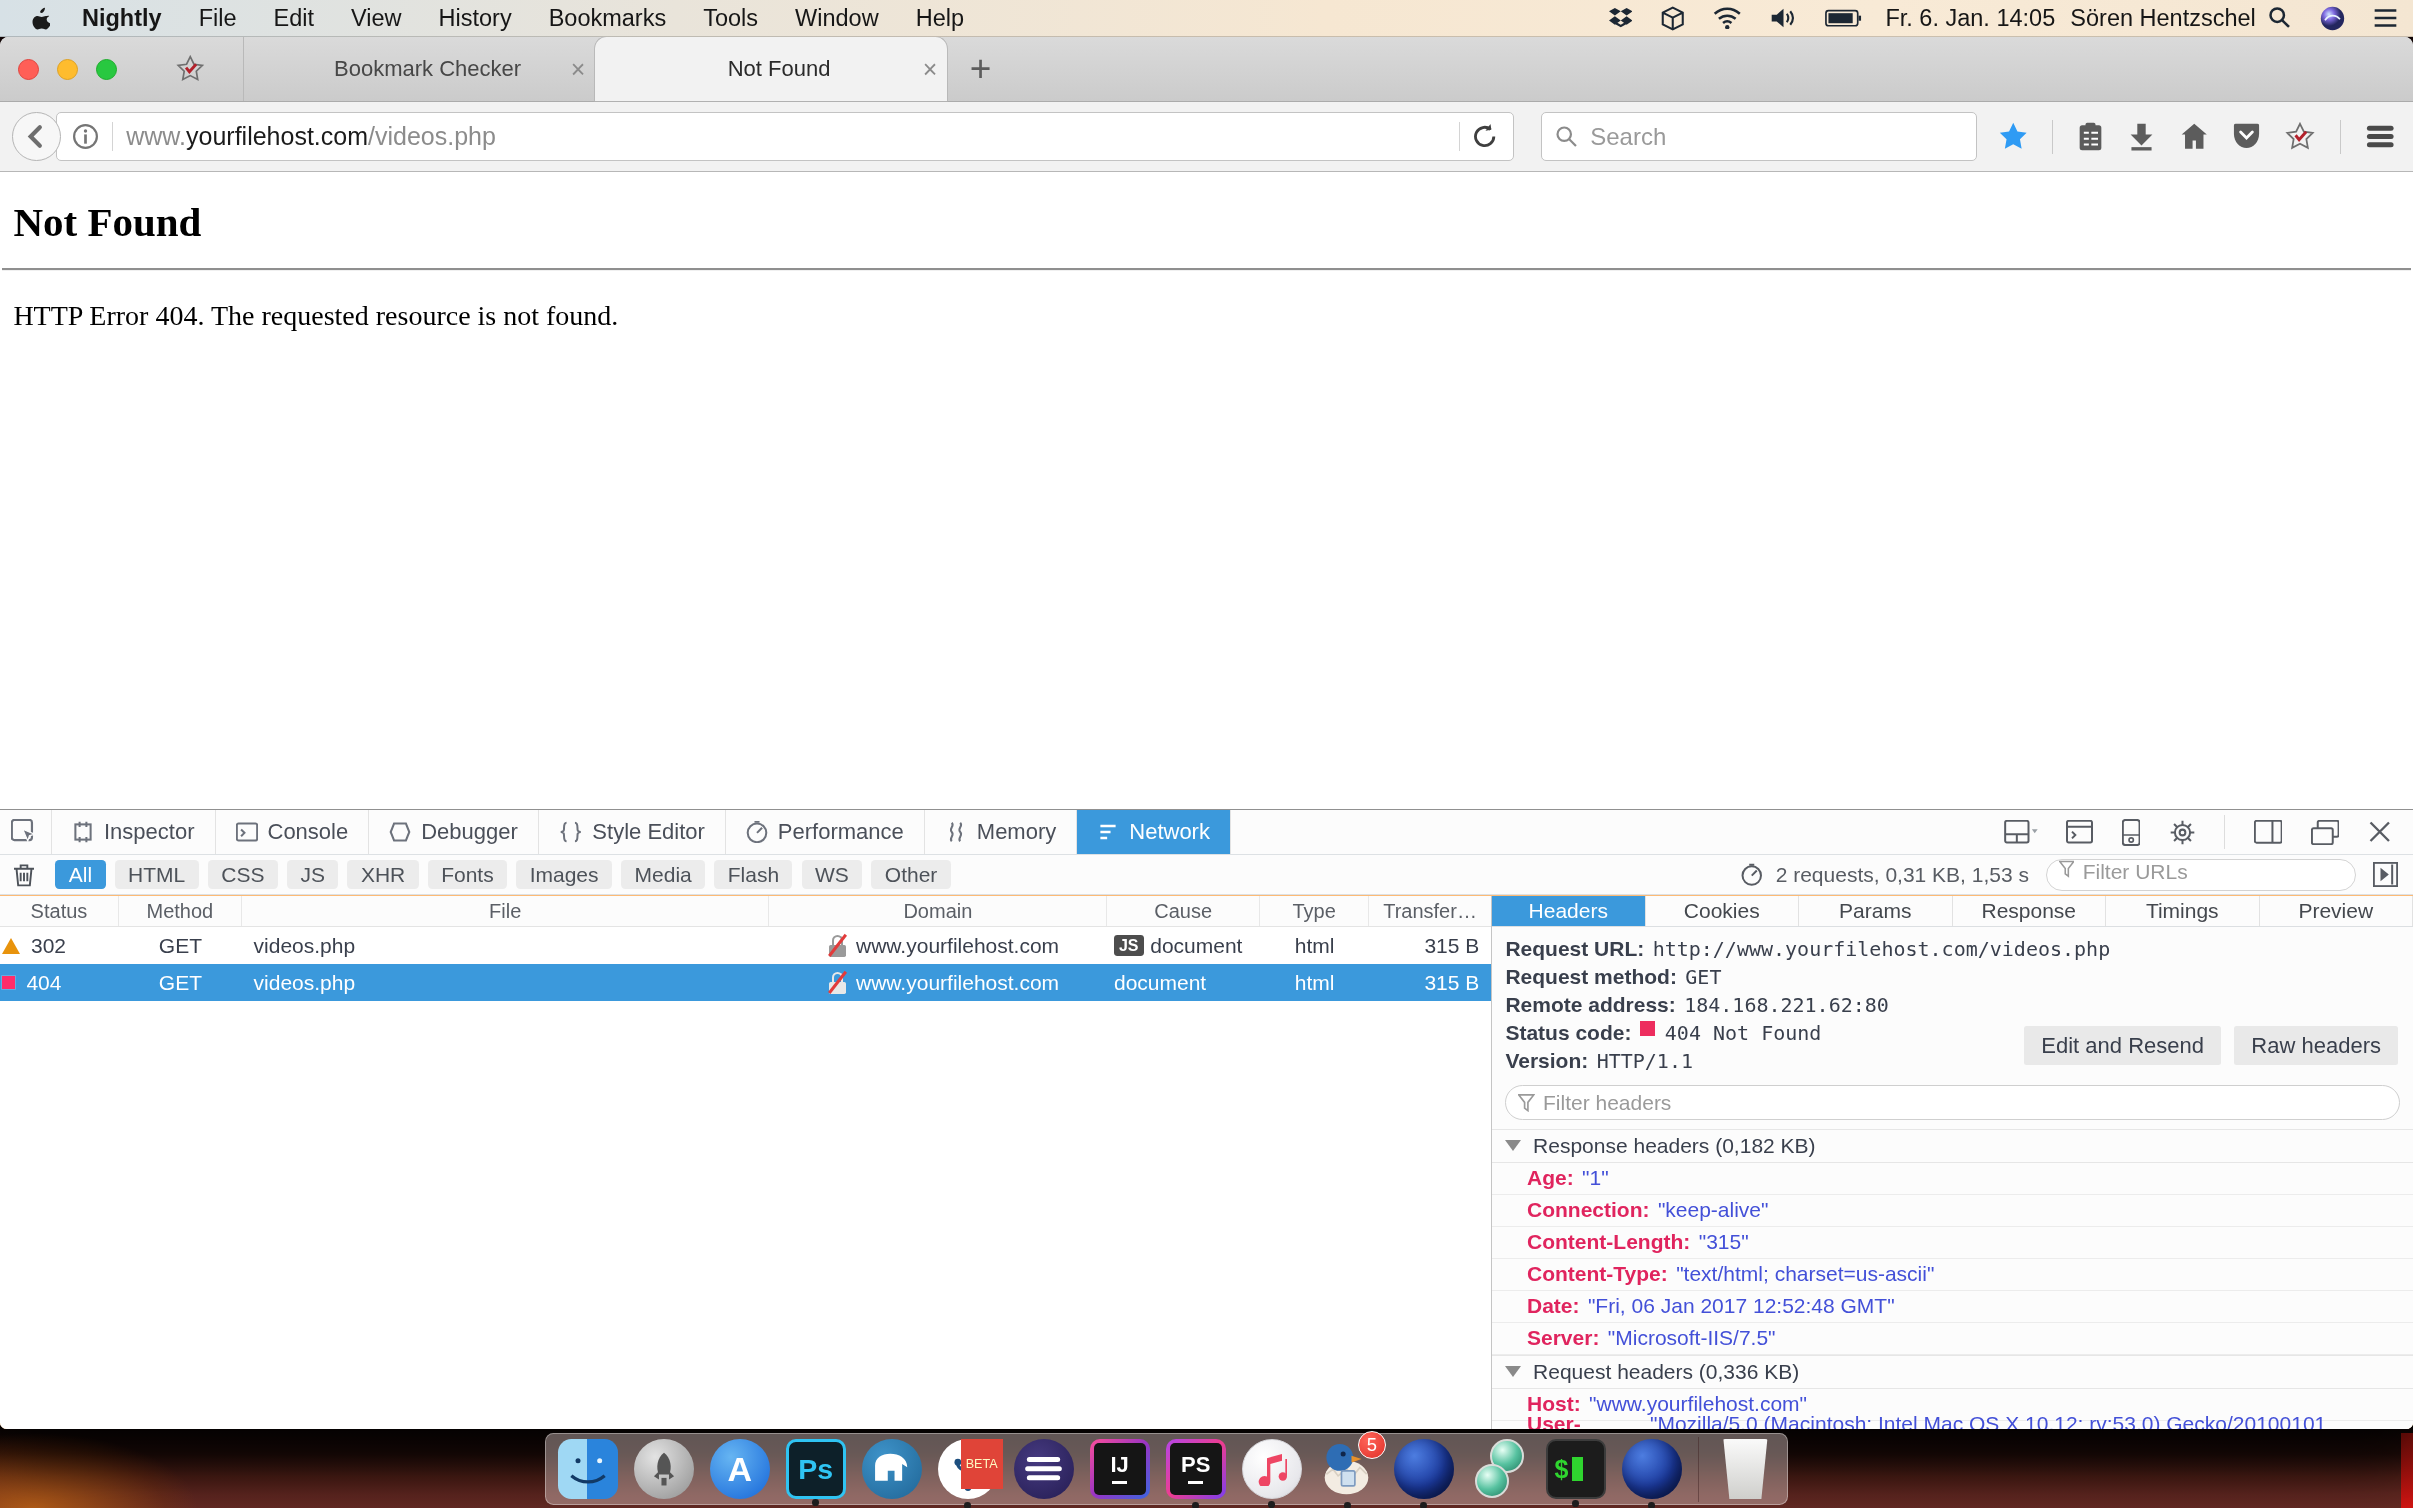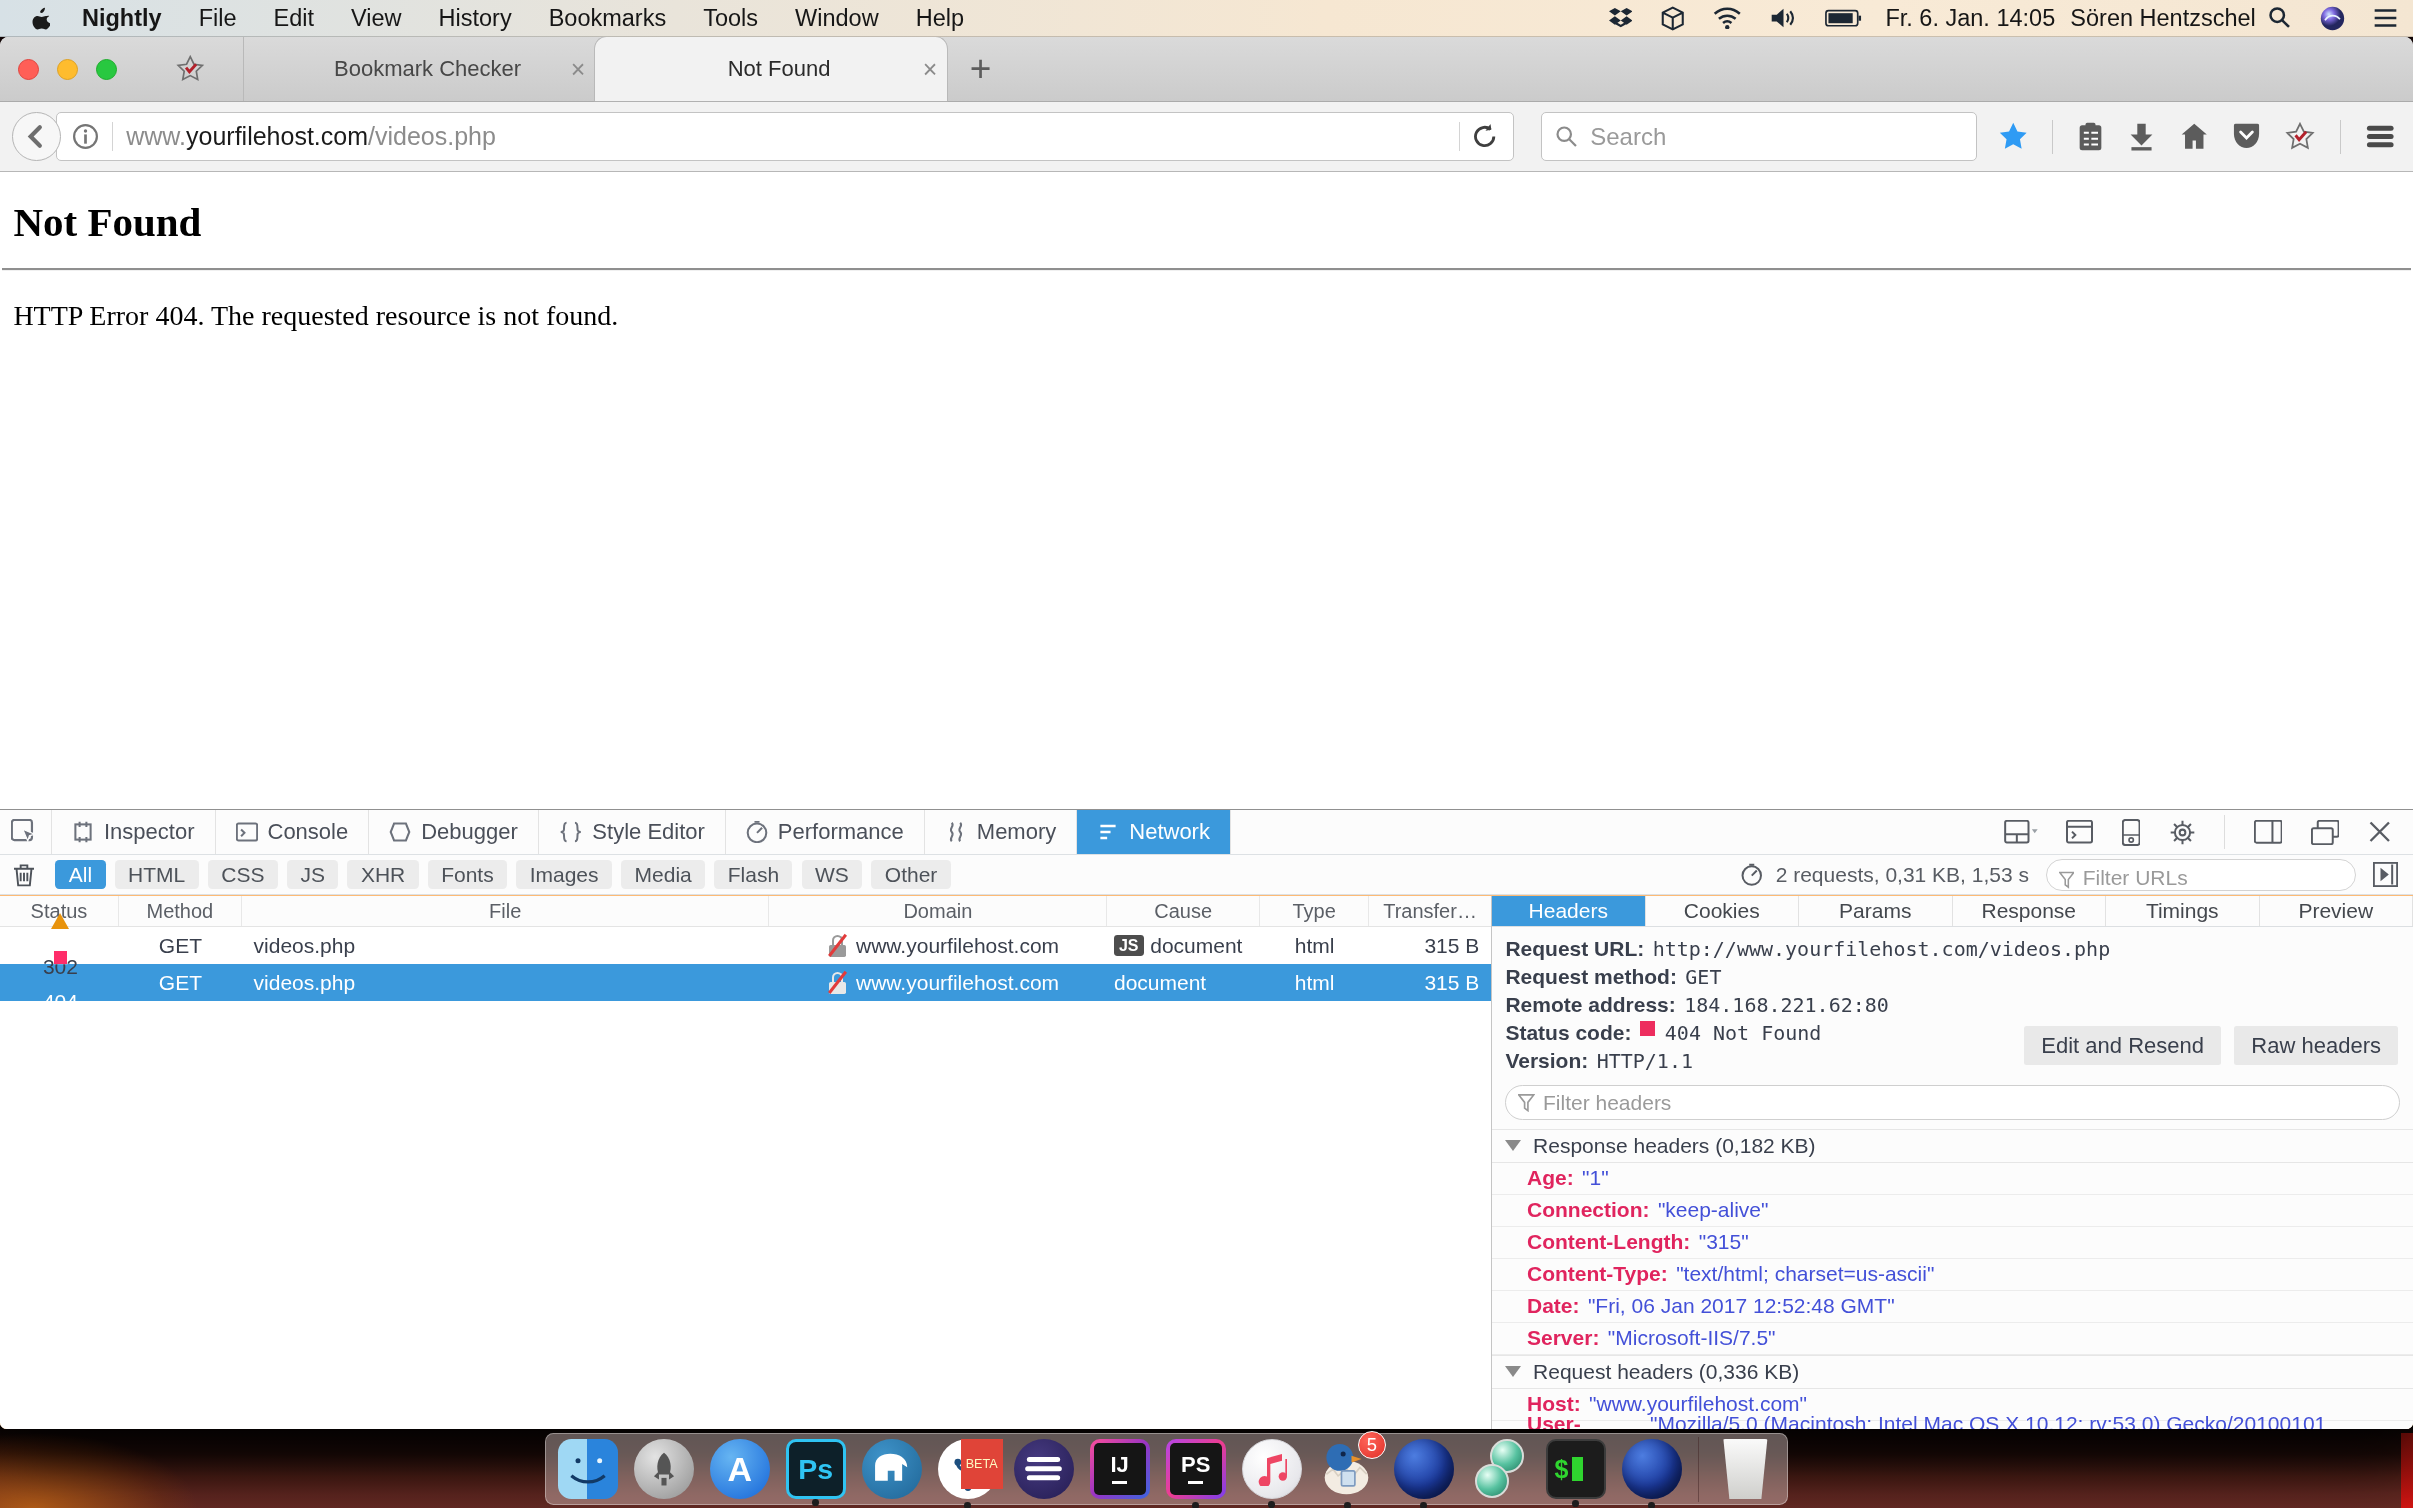--- a/index.html
+++ b/index.html
@@ -92,34 +92,34 @@
   .dt-ricons { display:flex; align-items:center; gap:28.5px; padding:0 22px; }
   .dt-ricons .sep { width:0.8px; height:34px; background:#ddd; }
 
   .dt-filterrow { height:40px; display:flex; align-items:center; background:#fcfcfc; border-bottom:0.8px solid #dde1e4; }
   .dt-trash { margin:0 20px 0 13.4px; }
   .pill { padding:2.5px 13.4px; margin-right:9.2px; border-radius:4.2px; background:#ececec; color:#4d5259; font-size:21px; }
   .pill.active { background:#3b99dc; color:#fff; }
   .dt-filterrow .flex { flex:1; }
   .dt-summary { display:flex; align-items:center; gap:11.7px; color:#585c63; font-size:21px; }
   .filter-input { height:32px; width:310px; margin:0 17px; border:0.8px solid #d3d3d3; border-radius:16px;
-    background:#fff; display:flex; align-items:flex-end; padding:0 11.7px; }
+    background:#fff; display:flex; align-items:flex-start; padding:0 11.7px; }
   .filter-input input { border:0; outline:none; background:transparent; font-size:21px; width:100%; margin-left:8.4px;
     font-family:"Liberation Sans",sans-serif; color:#333; }
 
   .netmain { position:absolute; left:0; top:86px; right:0; bottom:0; display:flex; }
   .nettable { width:1492px; position:relative; background:#fff; border-right:0.8px solid #c5c5c5; }
   .nt-header { height:31px; display:flex; border-bottom:0.8px solid #e4e4e4; color:#5b5f66; font-size:20px; background:#fcfcfc; }
   .nt-header .col { display:flex; align-items:center; justify-content:center; border-right:0.8px solid #e8e8e8; }
   .c-status{width:119px;} .c-method{width:123px;} .c-file{width:528px;} .c-domain{width:338px;}
   .c-cause{width:153px;} .c-type{width:109px;} .c-transfer{width:122px; border-right:0!important;}
   .nt-row { height:37px; display:flex; align-items:center; font-size:21px; color:#393f4c; background:#fff; }
   .nt-row .cell { display:flex; align-items:center; }
   .nt-row.selected { background:#3b99dc; color:#fff; }
-  .cell.status { width:119px; padding-left:2px; gap:26px;flex-direction:column; }
+  .cell.status { width:119px; padding-left:2px; gap:11px; }
   .cell.method { width:123px; justify-content:center; }
   .cell.file { width:528px; padding-left:11.7px; }
   .cell.domain { width:338px; padding-left:10px; gap:8.4px;justify-content:center; }
   .cell.cause { width:153px; padding-left:6.7px; gap:6.7px; }
   .cell.type { width:109px; justify-content:center; }
   .cell.transfer { width:122px; justify-content:flex-end; padding-right:11.7px; }
   .tri-warn { width:0;height:0;border-left:9.2px solid transparent;border-right:9.2px solid transparent;border-bottom:16px solid #e8930c; }
   .sq-err { width:13.4px;height:13.4px;background:#ed2d5e; }
   .nt-row.selected .sq-err { background:#ff2d6a; box-shadow:0 0 0 0.8px rgba(255,255,255,.25);}
   .js-badge { background:#4d4d4d; color:#fff; font-size:16px; font-weight:bold; border-radius:3.4px; padding:1.7px 5px; }

